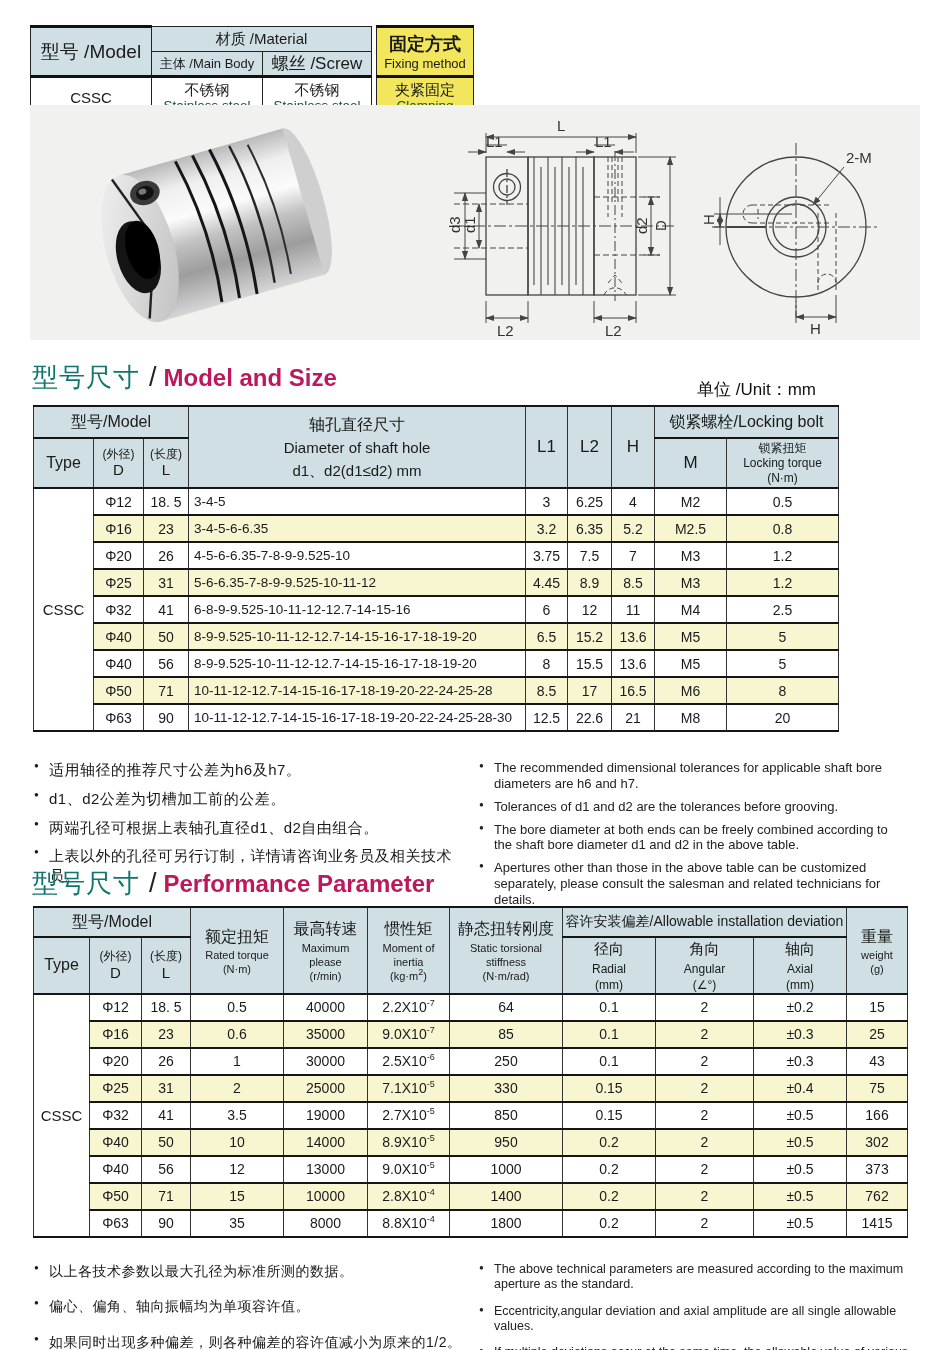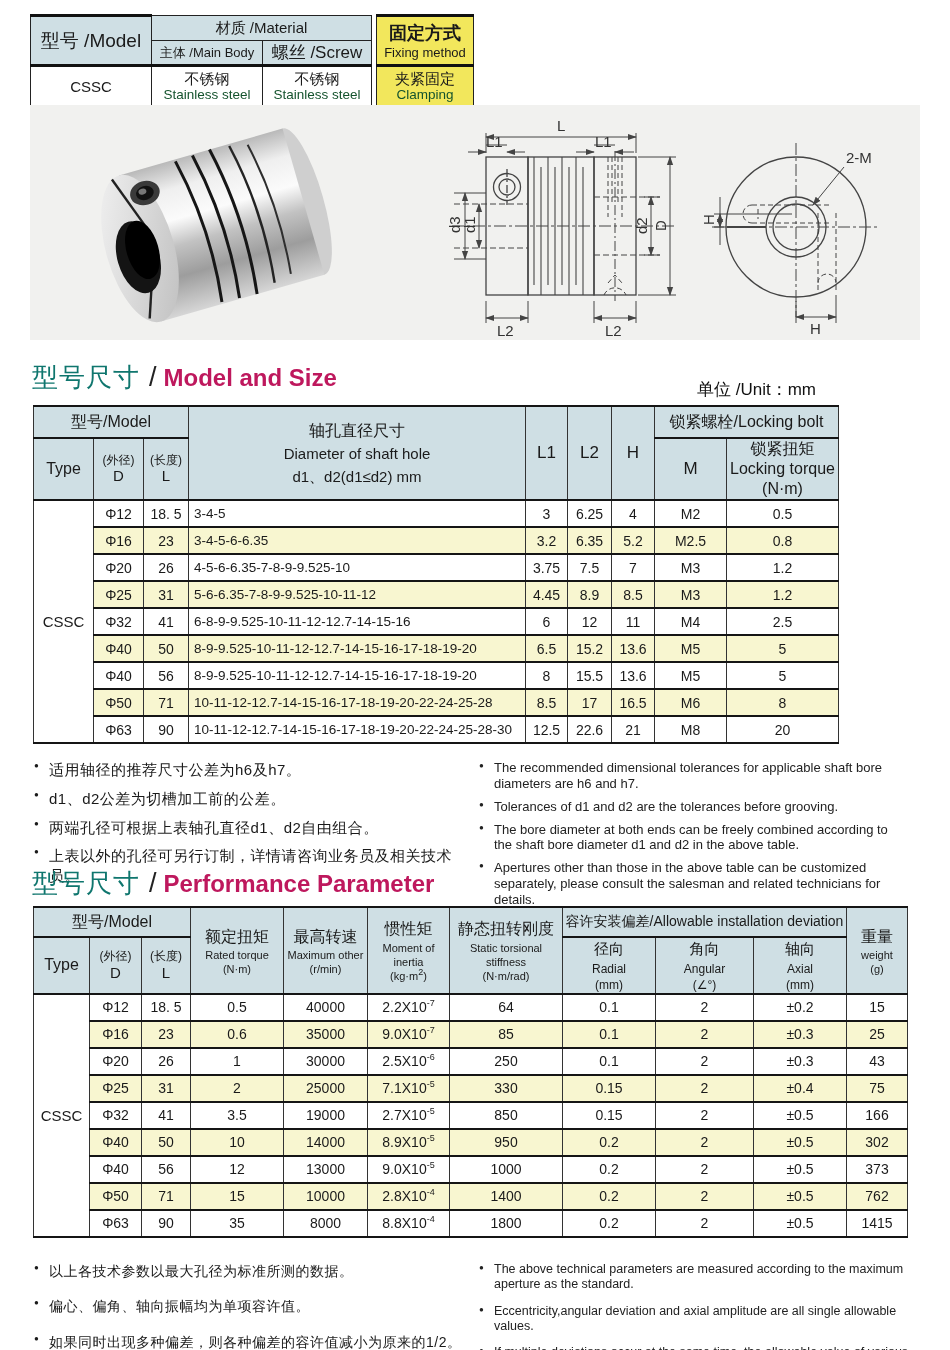--- a/index.html
+++ b/index.html
@@ -1,21 +1,21 @@
 <!DOCTYPE html>
 <html><head>
 <meta charset="utf-8">
 <style>
   html,body{margin:0;padding:0;background:#fff;}
   body{width:950px;height:1350px;overflow:hidden;position:relative;
        font-family:"Liberation Sans","DejaVu Sans",sans-serif;color:#1a1a1a;}
   .page{position:absolute;inset:0;}
 
   
-  .top-table-wrap{position:absolute;left:30px;top:14px;display:flex;gap:4px;}
+  .top-table-wrap{position:absolute;left:30px;top:25px;display:flex;gap:4px;}
   table{border-collapse:collapse;}
   .mini th,.mini td{border-left:1px solid #222;border-right:1px solid #222;
        border-top:3px solid #111;border-bottom:3px solid #111;
        text-align:center;vertical-align:middle;font-weight:normal;padding:0 4px;}
   .mini .inner{border-top:1px solid #222;border-bottom:1px solid #222;}
   .hdr-bg{background:#cfdfe4;}
   .ylw-bg{background:#f2e75c;}
   .zh-big{font-size:19px;}
   .cell-zh{font-size:15px;line-height:1.15;}
   .cell-en{font-size:13.5px;line-height:1.15;color:#14532d;}
@@ -37,21 +37,21 @@
       border-left:1px solid #333;border-right:1px solid #333;
       border-top:2px solid #151515;border-bottom:2px solid #151515;
       text-align:center;vertical-align:middle;font-weight:normal;padding:0 2px;}
   .spec-table th{background:#cfdfe4;}
   .spec-table td{height:27px;font-size:14px;background:#fff;}
   .spec-table tr.alt td{background:#f8f6d0;}
   .spec-table td.type-cell{background:#fff;font-size:15px;}
   .spec-table td.holes-cell{text-align:left;padding-left:5px;font-size:13.5px;}
   .th-main{font-size:16px;}
   .th-dim{font-size:17px;}
-  .th-sub-sm{font-size:16px;line-height:1.25;margin-top:24px;}
+  .th-sub-sm{font-size:12px;line-height:1.25;margin-top:24px;}
   .th-two .sm{font-size:12px;line-height:1.2;}
   .th-two .big{font-size:15px;line-height:1.2;}
   .hole-th .zh{font-size:16px;line-height:1.6;}
   .hole-th .en{font-size:15px;line-height:1.5;}
   .t2-unit-th .zh{font-size:16px;line-height:1.45;font-family:Liberation Serif, serif;}
   .t2-unit-th .en{font-size:11px;line-height:1.3;}
   .t2-dev-th .zh{font-size:15px;line-height:1.5;}
   .t2-dev-th .en{font-size:12px;line-height:1.35;}
   sup.exp{font-size:9px;vertical-align:super;line-height:0;}
 
@@ -452,21 +452,21 @@
     <thead>
       <tr>
         <th colspan="3" class="th-main" style="height:30px;">型号/Model</th>
         <th rowspan="2" class="t2-unit-th">
           <div class="zh">额定扭矩</div>
           <div class="en">Rated torque</div>
           <div class="en">(N·m)</div>
         </th>
         <th rowspan="2" class="t2-unit-th">
           <div class="zh">最高转速</div>
-          <div class="en">Maximum other</div>
+          <div class="en">Maximum please</div>
           <div class="en">(r/min)</div>
         </th>
         <th rowspan="2" class="t2-unit-th">
           <div class="zh">惯性矩</div>
           <div class="en">Moment of inertia</div>
           <div class="en"><span>(kg·m</span><sup class="exp">2</sup><span>)</span></div>
         </th>
         <th rowspan="2" class="t2-unit-th">
           <div class="zh">静态扭转刚度</div>
           <div class="en">Static torsional stiffness</div>

